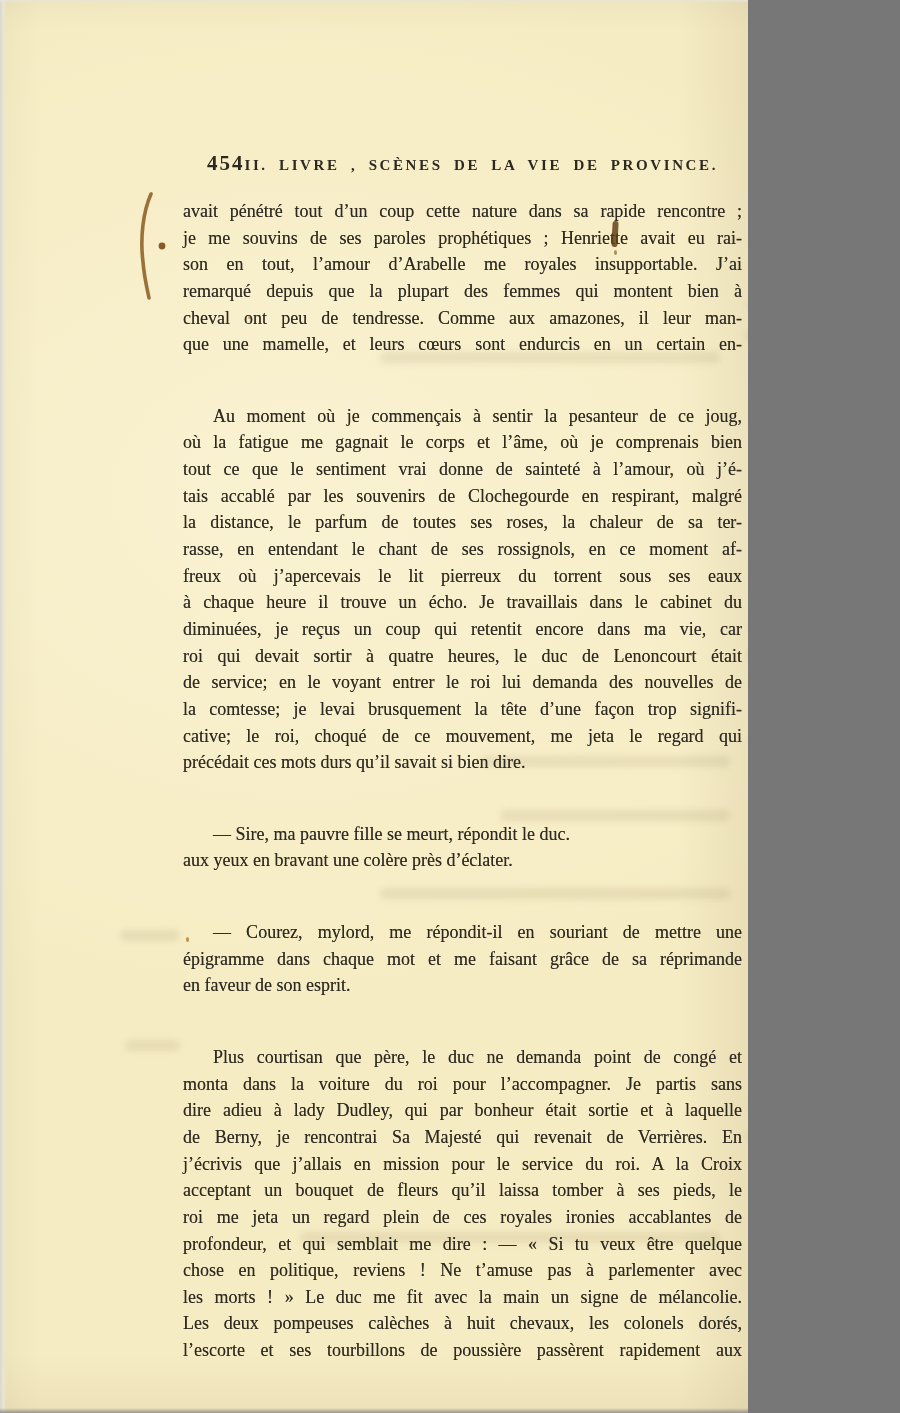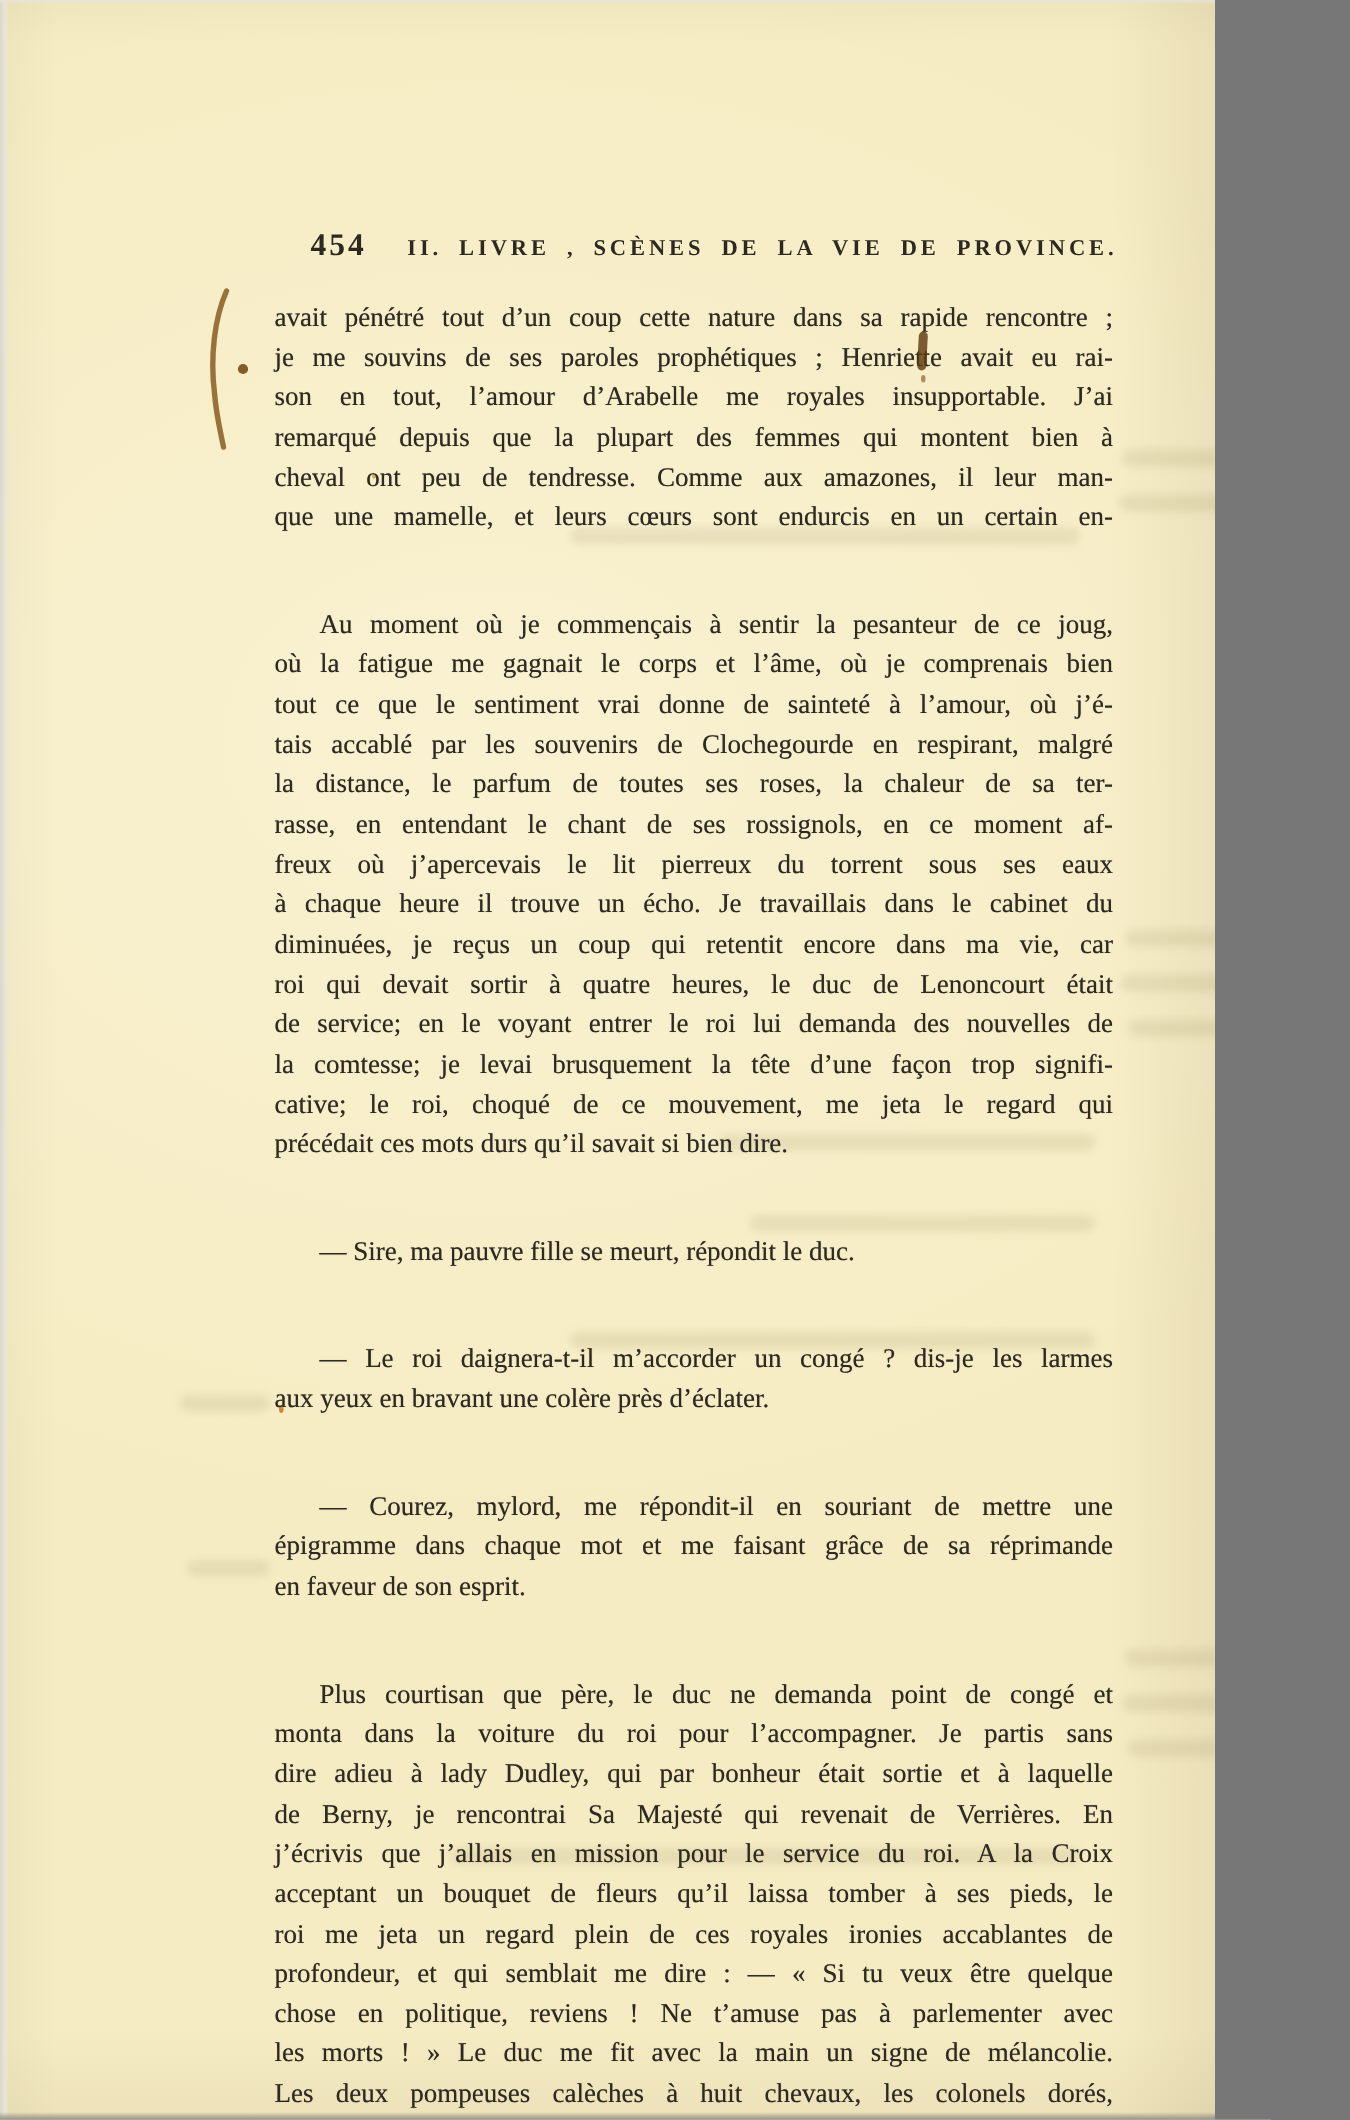--- a/index.html
+++ b/index.html
@@ -1,18 +1,18 @@
 <!DOCTYPE html>
 <html><head>
 <meta charset="utf-8">
 <style>
   html,body{margin:0;padding:0;background:#777;}
   #page{
     position:relative;
-    width:810px;height:1413px;
+    width:748px;height:1413px;
     overflow:hidden;
     background:
       radial-gradient(ellipse 1200px 900px at 40% 35%, rgba(255,252,235,.35), rgba(0,0,0,0) 60%),
       linear-gradient(to right, rgba(120,110,80,.06), rgba(0,0,0,0) 40px),
       linear-gradient(to left, rgba(120,100,60,.10), rgba(0,0,0,0) 70px),
       linear-gradient(to bottom, rgba(120,110,80,.05), rgba(0,0,0,0) 30px),
       linear-gradient(to top, rgba(120,100,60,.08), rgba(0,0,0,0) 60px),
       #f6ecc3;
     font-family:"Liberation Serif","DejaVu Serif",serif;
   }
@@ -21,21 +21,21 @@
     background:linear-gradient(to right,#dad7cc,#e9e5d6 60%,rgba(233,229,214,0));}
   .edge-top{position:absolute;left:0;top:0;width:100%;height:3px;
     background:linear-gradient(to bottom,#e7e4d6,rgba(231,228,214,0));}
   .edge-bottom{position:absolute;left:0;bottom:0;width:100%;height:5px;
     background:linear-gradient(to top,#97938a,rgba(151,147,138,0));}
 
   
   .header{position:absolute;left:207px;top:151px;width:540px;display:flex;align-items:baseline;
     color:#2d2920;}
   .pagenum{font-weight:bold;font-size:21px;letter-spacing:2px;}
-  .running-title{margin-left:27px;font-weight:bold;font-size:15px;letter-spacing:2.6px;
+  .running-title{font-weight:bold;font-size:15px;letter-spacing:2.6px;
     word-spacing:5px;white-space:nowrap;}
 
   
   .text-block{position:absolute;left:183px;top:198px;width:559px;
     font-size:18px;line-height:26.65px;color:#2e2a22;
     text-shadow:0 0 .45px rgba(46,42,34,.6);}
   .line{height:26.65px;text-align:justify;text-align-last:justify;white-space:normal;}
   .line.end{text-align-last:left;}
   .line.indent{text-indent:30px;margin-top:45px;}
 
@@ -105,21 +105,20 @@
       <div class="line">rasse, en entendant le chant de ses rossignols, en ce moment af-</div>
       <div class="line">freux où j’apercevais le lit pierreux du torrent sous ses eaux</div>
       <div class="line">à chaque heure il trouve un écho. Je travaillais dans le cabinet du</div>
       <div class="line">diminuées, je reçus un coup qui retentit encore dans ma vie, car</div>
       <div class="line">roi qui devait sortir à quatre heures, le duc de Lenoncourt était</div>
       <div class="line">de service; en le voyant entrer le roi lui demanda des nouvelles de</div>
       <div class="line">la comtesse; je levai brusquement la tête d’une façon trop signifi-</div>
       <div class="line">cative; le roi, choqué de ce mouvement, me jeta le regard qui</div>
       <div class="line end">précédait ces mots durs qu’il savait si bien dire.</div>
       <div class="line indent end">— Sire, ma pauvre fille se meurt, répondit le duc.</div>
-      <div class="line indent">— Le roi daignera-t-il m’accorder un congé ? dis-je les larmes</div>
       <div class="line end">aux yeux en bravant une colère près d’éclater.</div>
       <div class="line indent">— Courez, mylord, me répondit-il en souriant de mettre une</div>
       <div class="line">épigramme dans chaque mot et me faisant grâce de sa réprimande</div>
       <div class="line end">en faveur de son esprit.</div>
       <div class="line indent">Plus courtisan que père, le duc ne demanda point de congé et</div>
       <div class="line">monta dans la voiture du roi pour l’accompagner. Je partis sans</div>
       <div class="line">dire adieu à lady Dudley, qui par bonheur était sortie et à laquelle</div>
       <div class="line">de Berny, je rencontrai Sa Majesté qui revenait de Verrières. En</div>
       <div class="line">j’écrivis que j’allais en mission pour le service du roi. A la Croix</div>
       <div class="line">acceptant un bouquet de fleurs qu’il laissa tomber à ses pieds, le</div>

